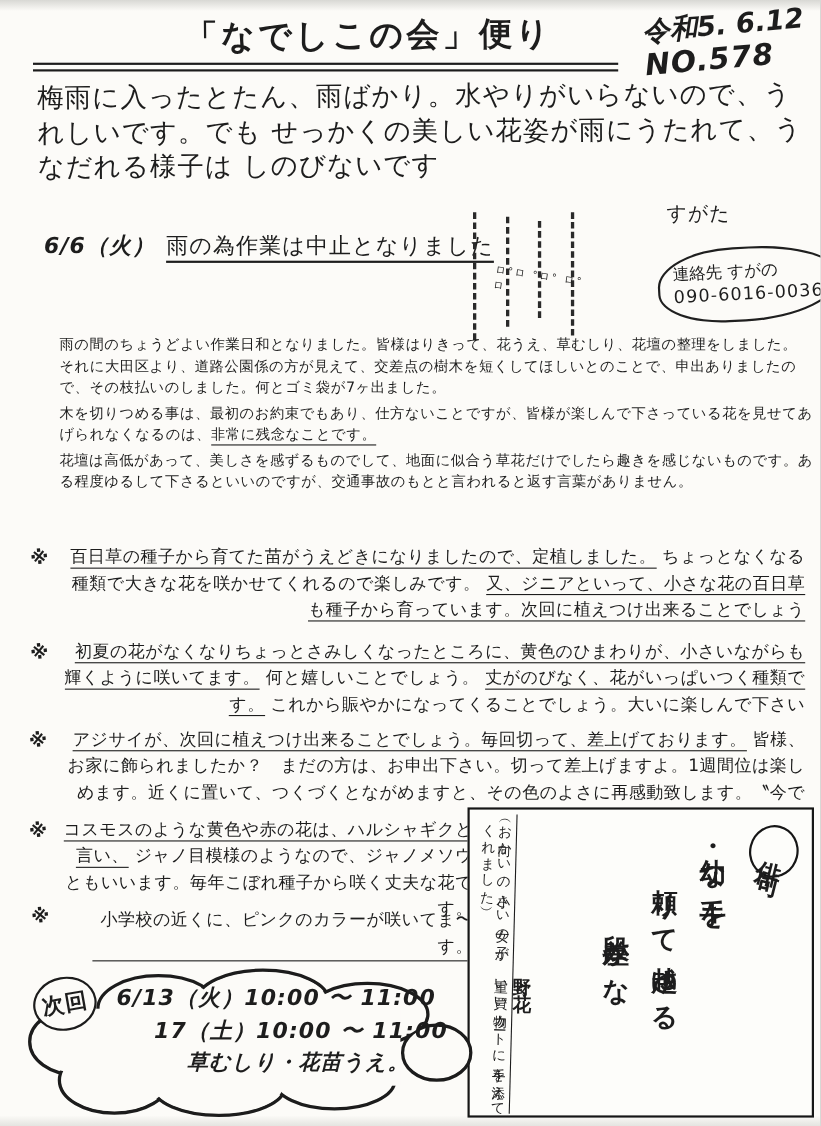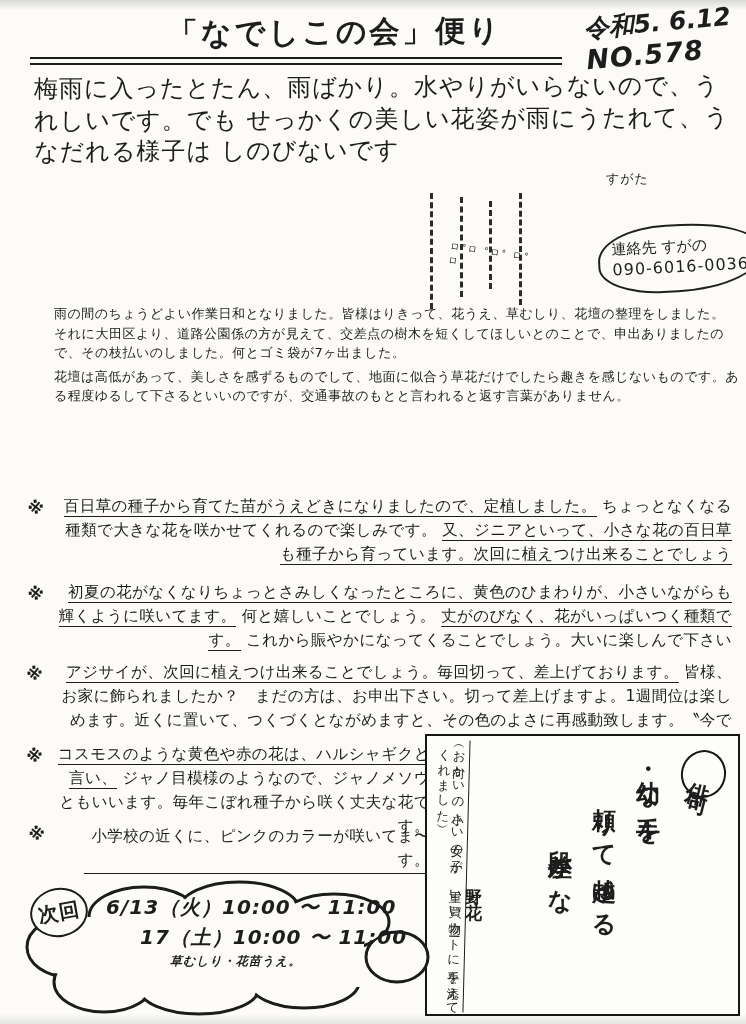--- a/index.html
+++ b/index.html
@@ -27,21 +27,21 @@
     font-style:italic;
   }
   .issue .no{font-size:27px;letter-spacing:1px;}
 
   
   .intro{
     position:absolute;left:34px;top:72px;width:702px;
     font-size:24px;line-height:1.32;letter-spacing:1px;transform:rotate(-0.3deg);
   }
   .furigana{
-    position:absolute;left:606px;top:170px;font-size:13px;letter-spacing:1px;
+    position:absolute;left:606px;top:182px;font-size:18px;letter-spacing:1px;
   }
 
   
   .ann{position:absolute;left:40px;white-space:nowrap;font-size:20px;letter-spacing:1px;}
   .ann1{top:210px;}
   .ann2{top:262px;}
   .ann .ann-date{font-weight:600;margin-right:10px;font-style:italic;}
   .u-thick{border-bottom:2px solid #1d1d1d;padding-bottom:2px;}
 
   
@@ -111,54 +111,58 @@
   .cloud-wrap{position:absolute;left:14px;top:872px;width:418px;height:150px;}
   .cloud-svg{position:absolute;inset:0;}
   .next-badge{
     position:absolute;left:16px;top:16px;z-index:3;font-size:20px;font-weight:600;
     border:2.5px solid #1c1c1c;border-radius:50%;padding:9px 6px;
     transform:rotate(-10deg);background:#fcfbf8;letter-spacing:1px;
   }
   .sched{position:absolute;left:92px;top:20px;z-index:3;font-size:20px;font-weight:700;
     line-height:1.5;letter-spacing:1px;font-style:italic;}
   .sched .l2{margin-left:34px;}
-  .sched .l3{margin-left:64px;font-size:12px;}
+  .sched .l3{margin-left:64px;font-size:19px;}
 </style>
 </head>
 <body>
 
 <div class="page">
   <div class="scan-edge top"></div>
   <div class="scan-edge bottom"></div>
 
   <div class="title">「なでしこの会」便り</div>
   <div class="title-rule"></div>
   <div class="issue">
     <div>令和5. 6.12</div>
     <div class="no">NO.578</div>
   </div>
 
   <div class="intro">梅雨に入ったとたん、雨ばかり。水やりがいらないので、うれしいです。でも せっかくの美しい花姿が雨にうたれて、うなだれる様子は しのびないです</div>
   <div class="furigana">すがた</div>
 
+  <div class="ann ann1">
+    <span class="ann-date">6/6（火）</span><span class="u-thick">雨の為作業は中止となりました</span>
+  </div>
 
   <div class="dashes">
     <div class="dash"></div>
     <div class="dash"></div>
     <div class="dash"></div>
     <div class="dash"></div>
   </div>
   <div class="doodles">ロ°ロ °ロ° ロ°ロ</div>
   <div class="contact">
     <div>連絡先 すがの</div>
     <div class="phone">090-6016-0036</div>
   </div>
 
   <div class="report">
     <p>雨の間のちょうどよい作業日和となりました。皆様はりきって、花うえ、草むしり、花壇の整理をしました。　それに大田区より、道路公園係の方が見えて、交差点の樹木を短くしてほしいとのことで、申出ありましたので、その枝払いのしました。何とゴミ袋が7ヶ出ました。</p>
+    <p><span>木を切りつめる事は、最初のお約束でもあり、仕方ないことですが、皆様が楽しんで下さっている花を見せてあげられなくなるのは、</span><span class="u">非常に残念なことです。</span></p>
     <p>花壇は高低があって、美しさを感ずるものでして、地面に似合う草花だけでしたら趣きを感じないものです。ある程度ゆるして下さるといいのですが、交通事故のもとと言われると返す言葉がありません。</p>
   </div>
 
   <div class="note note1">
     <span class="marker">※</span>
     <span class="body">
       <span class="u">百日草の種子から育てた苗がうえどきになりましたので、定植しました。</span>
       <span>ちょっとなくなる種類で大きな花を咲かせてくれるので楽しみです。</span>
       <span class="u">又、ジニアといって、小さな花の百日草も種子から育っています。次回に植えつけ出来ることでしょう</span>
     </span>

